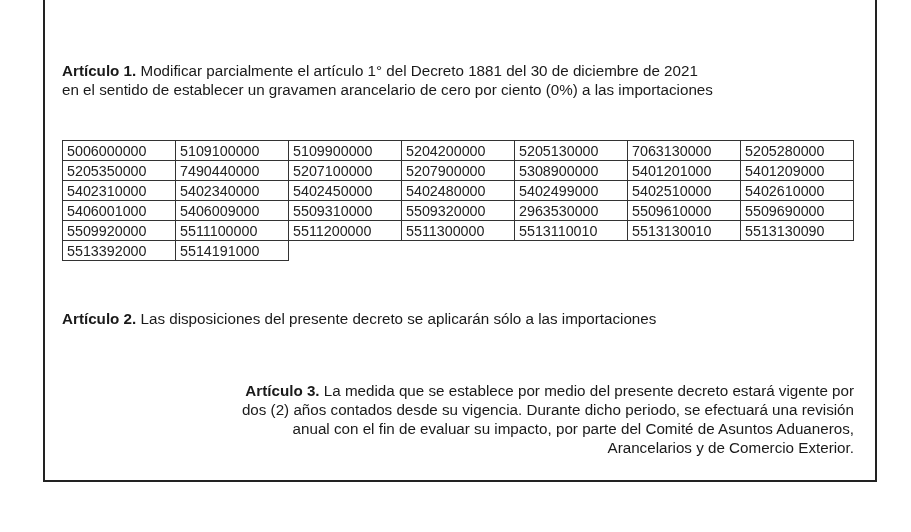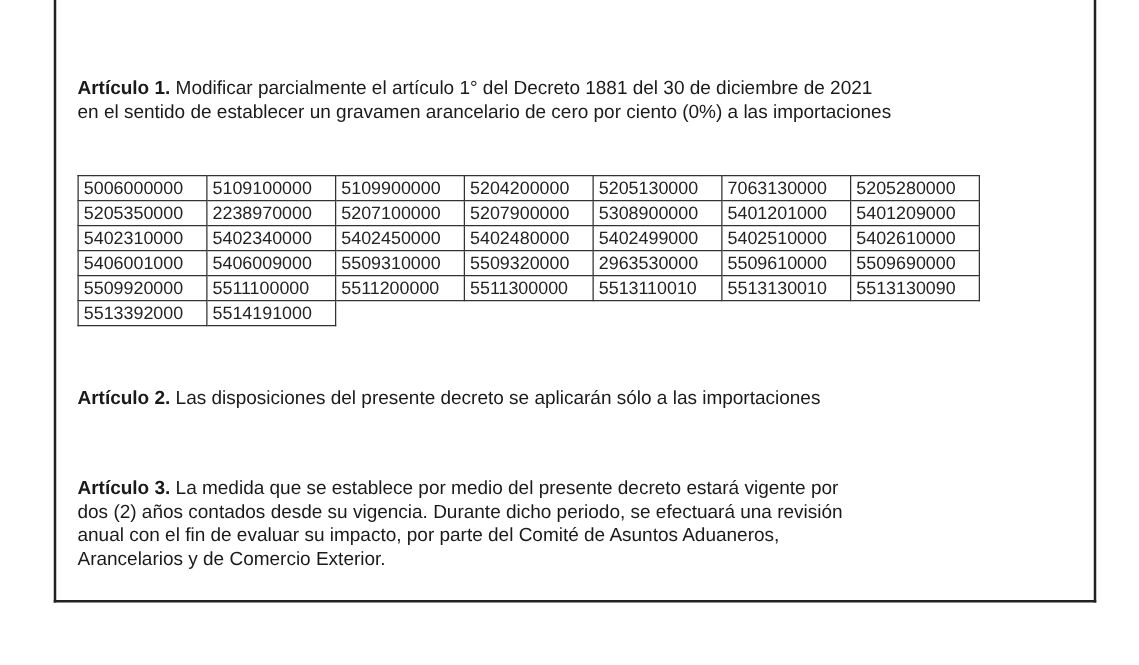--- a/index.html
+++ b/index.html
@@ -39,33 +39,33 @@
     .para {
       position: absolute;
       left: 17px;
       width: 792px;
       font-size: 15.2px;
       line-height: 19px;
     }
     .para b { font-weight: bold; }
     .p1 { top: 47px; margin-top: 16px; }
     .p2 { top: 311px; text-align: justify; text-align-last: left; }
-    .p3 { top: 383px; }
+    .p3 { top: 383px; text-align: right; }
     table.codes {
       position: absolute;
       left: 17px;
       top: 142px;
       border-collapse: collapse;
       font-size: 14.3px;
     }
     table.codes td {
       border: 1px solid #333;
       height: 19px;
       width: 96px;
-      padding: 0 2px 0 4px;
+      padding: 0 12px 0 4px;
       line-height: 18px;
       white-space: nowrap;
       color: #222;
     }
   </style>
 </head>
 <body>
 
 <div class="frame">
 
@@ -81,21 +81,21 @@
           <td>5006000000</td>
           <td>5109100000</td>
           <td>5109900000</td>
           <td>5204200000</td>
           <td>5205130000</td>
           <td>7063130000</td>
           <td>5205280000</td>
         </tr>
         <tr>
           <td>5205350000</td>
-          <td>2238970000</td>
+          <td>7490440000</td>
           <td>5207100000</td>
           <td>5207900000</td>
           <td>5308900000</td>
           <td>5401201000</td>
           <td>5401209000</td>
         </tr>
         <tr>
           <td>5402310000</td>
           <td>5402340000</td>
           <td>5402450000</td>

